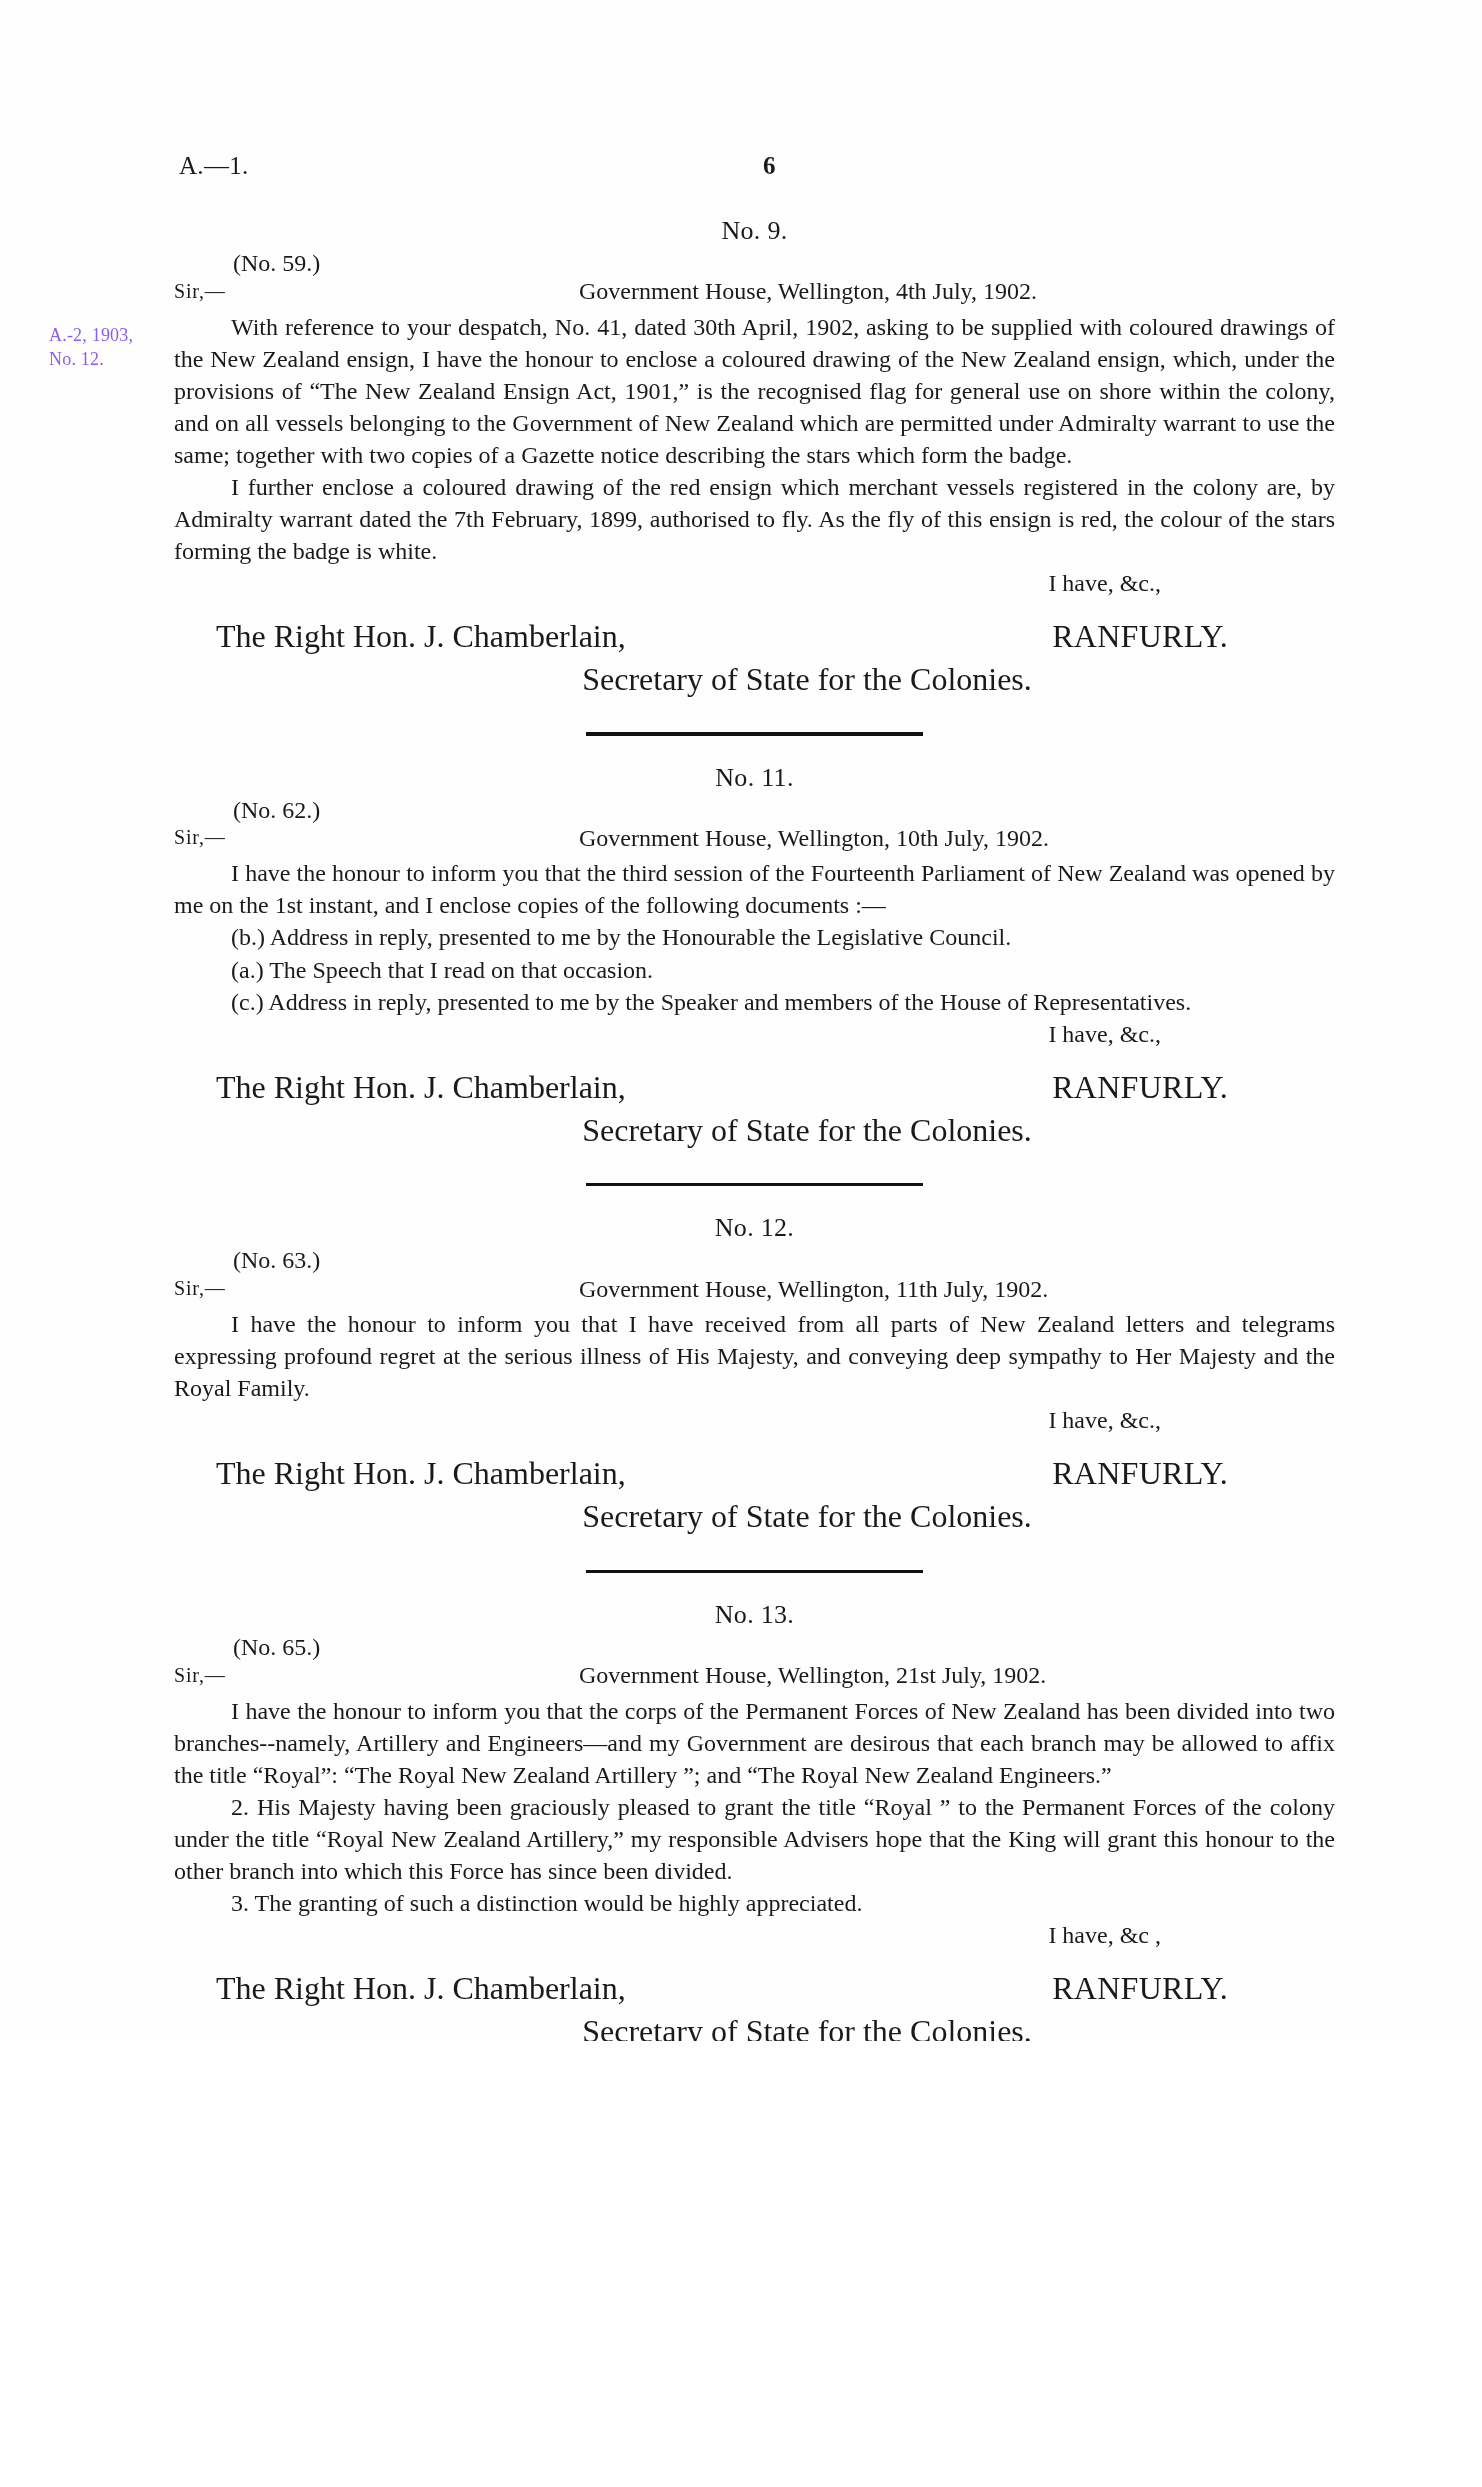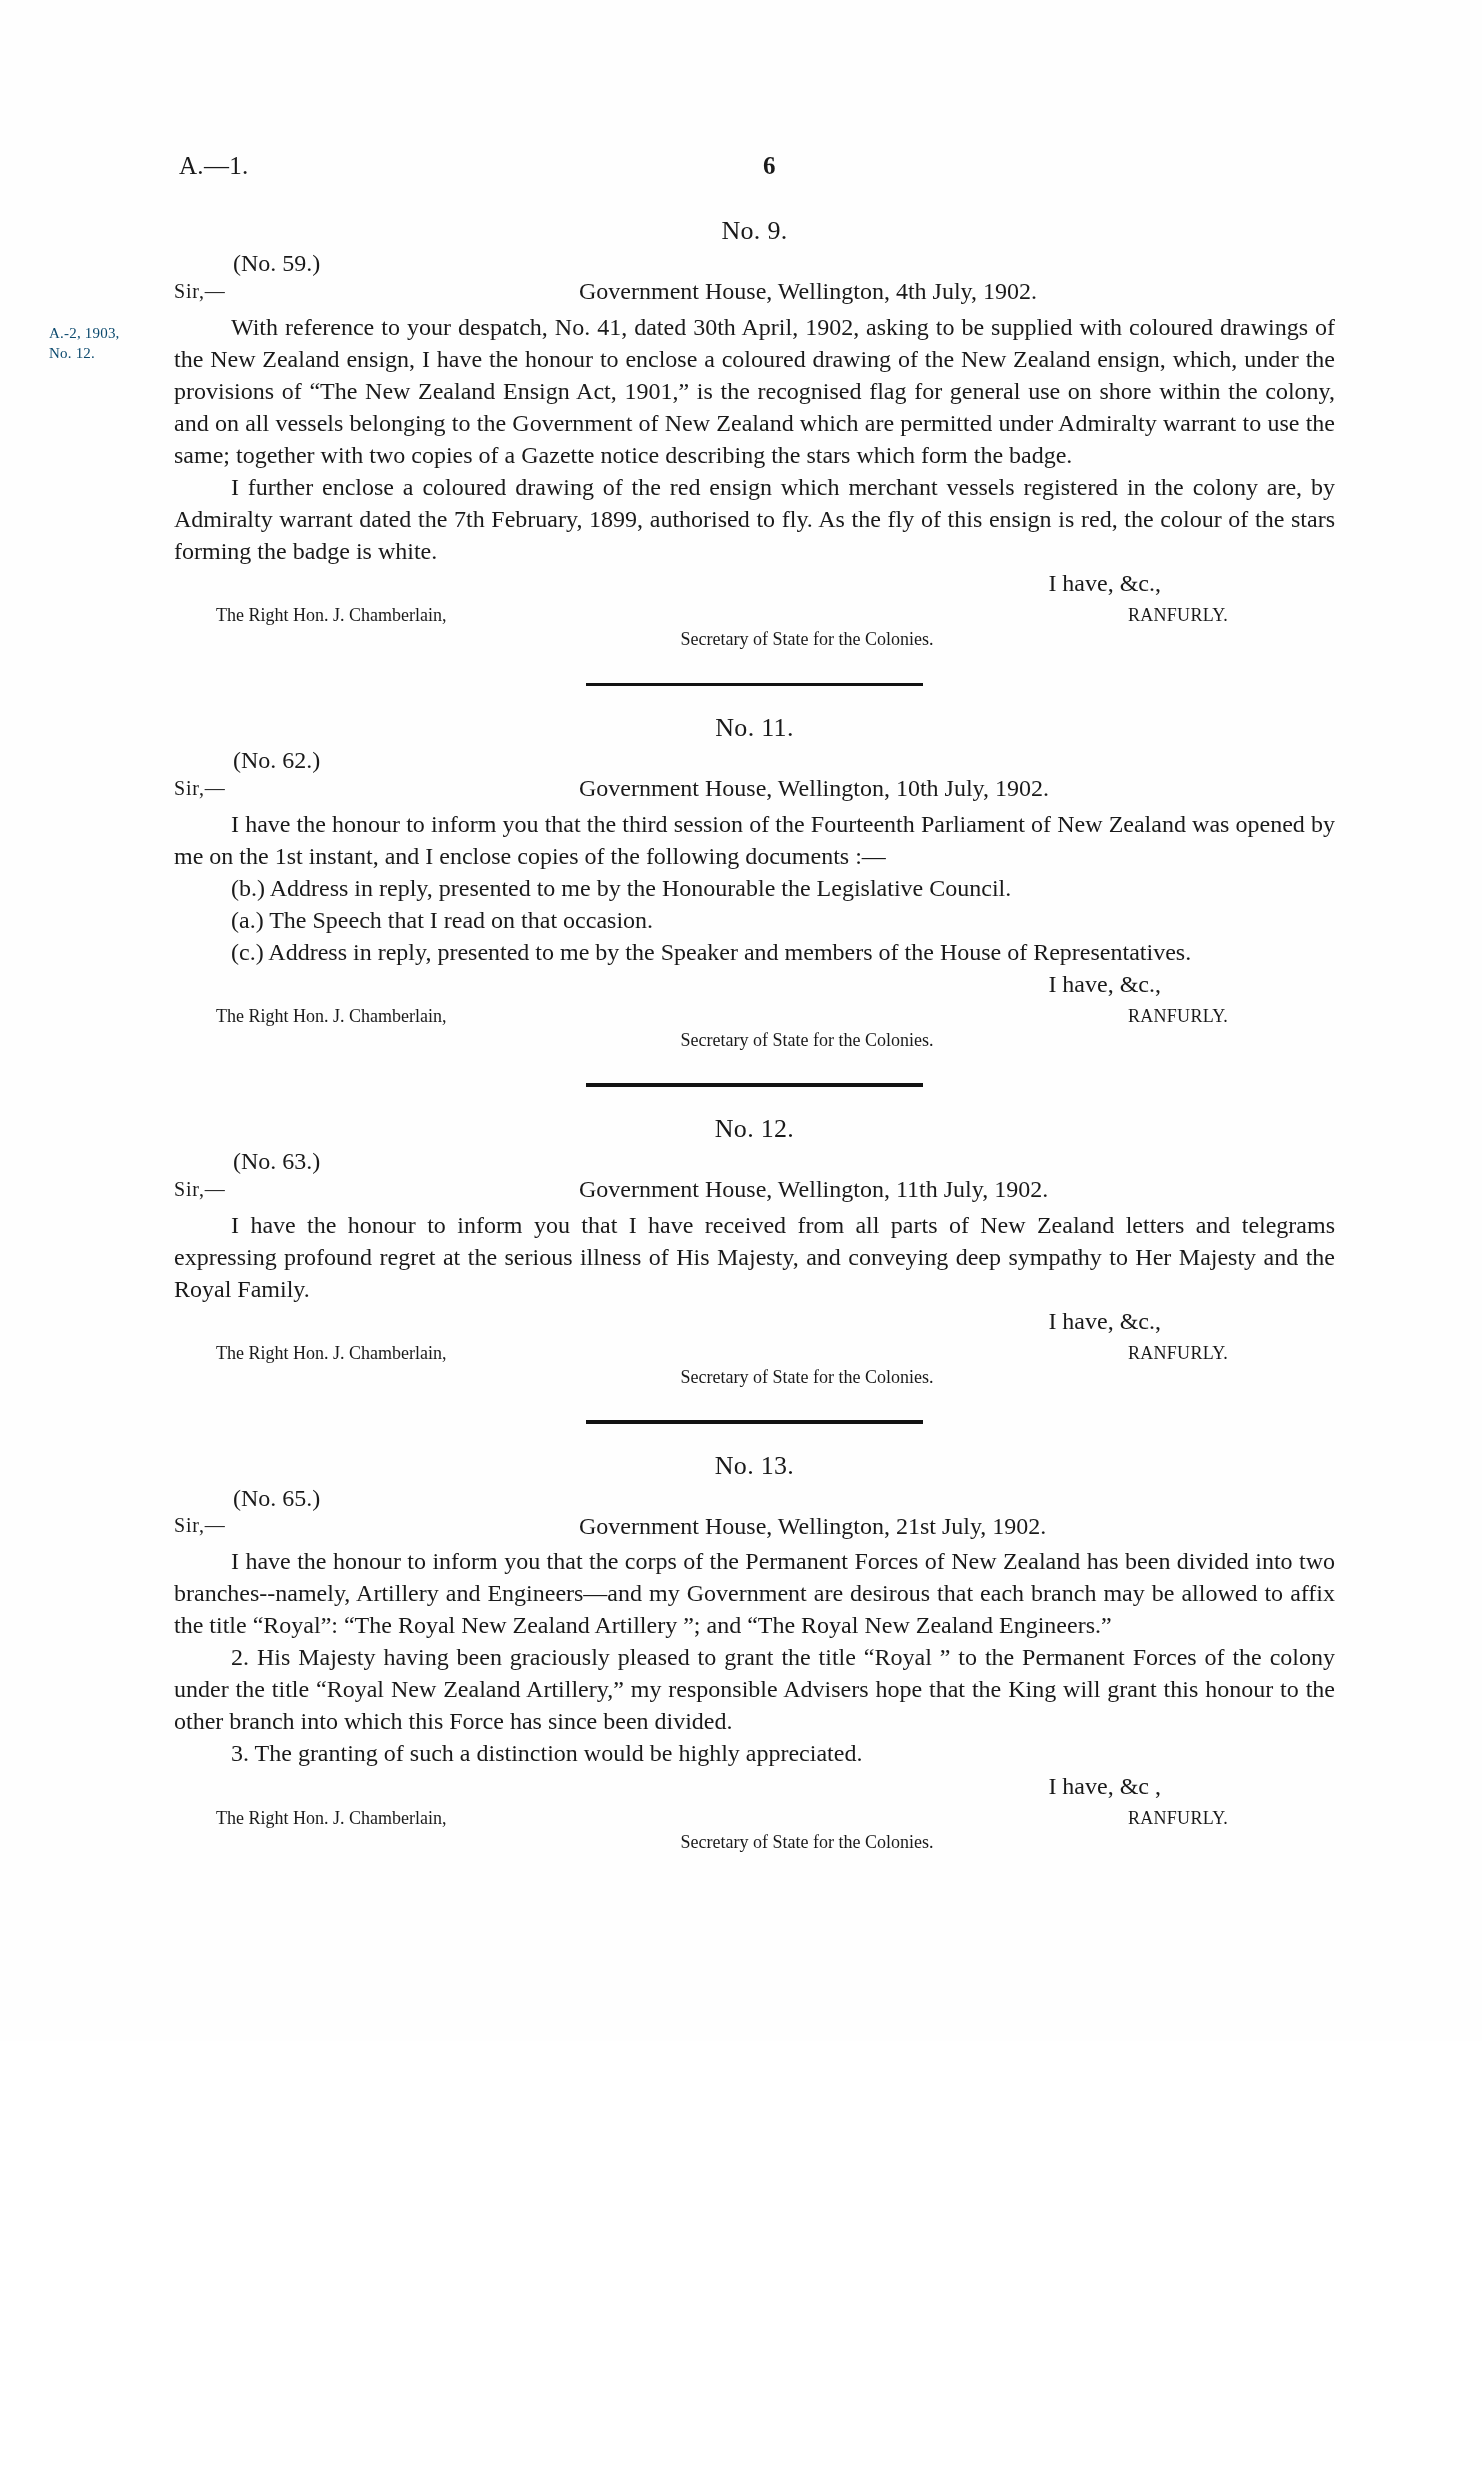--- a/index.html
+++ b/index.html
@@ -45,24 +45,24 @@
     top: 0;
     font-size: 25px;
     font-weight: bold;
   }
   
   .margin-note {
     position: absolute;
     left: 49px;
     top: 323px;
     width: 125px;
-    font-size: 15px;
+    font-size: 18px;
     line-height: 1.35;
     letter-spacing: 0.2px;
-    color: #0c4a6e;
+    color: #8b5cf6;
   }
   .margin-note div { white-space: nowrap; }
 
   .body {
     position: absolute;
     left: 174px;
     top: 216px;
     width: 1161px;
   }
   .section { position: relative; }
@@ -109,23 +109,23 @@
     position: relative;
     font-size: 24px;
     line-height: 1.335;
   }
   .closing-inline {
     float: right;
     margin-right: 174px;
   }
   .sign-block {
     position: relative;
-    font-size: 18px;
+    font-size: 32px;
     line-height: 1.35;
-    margin-top: 4px;
+    margin-top: 16px;
   }
   .sign-left { margin-left: 42px; display: inline-block; }
   .sign-right { position: absolute; right: 107px; top: 0; letter-spacing: 0.3px; }
   .sign-sub { margin-left: 105px; text-align: center; }
   .rule {
     width: 337px;
     height: 3.4px;
     background: #121212;
     margin: 31px auto 27px auto;
   }

